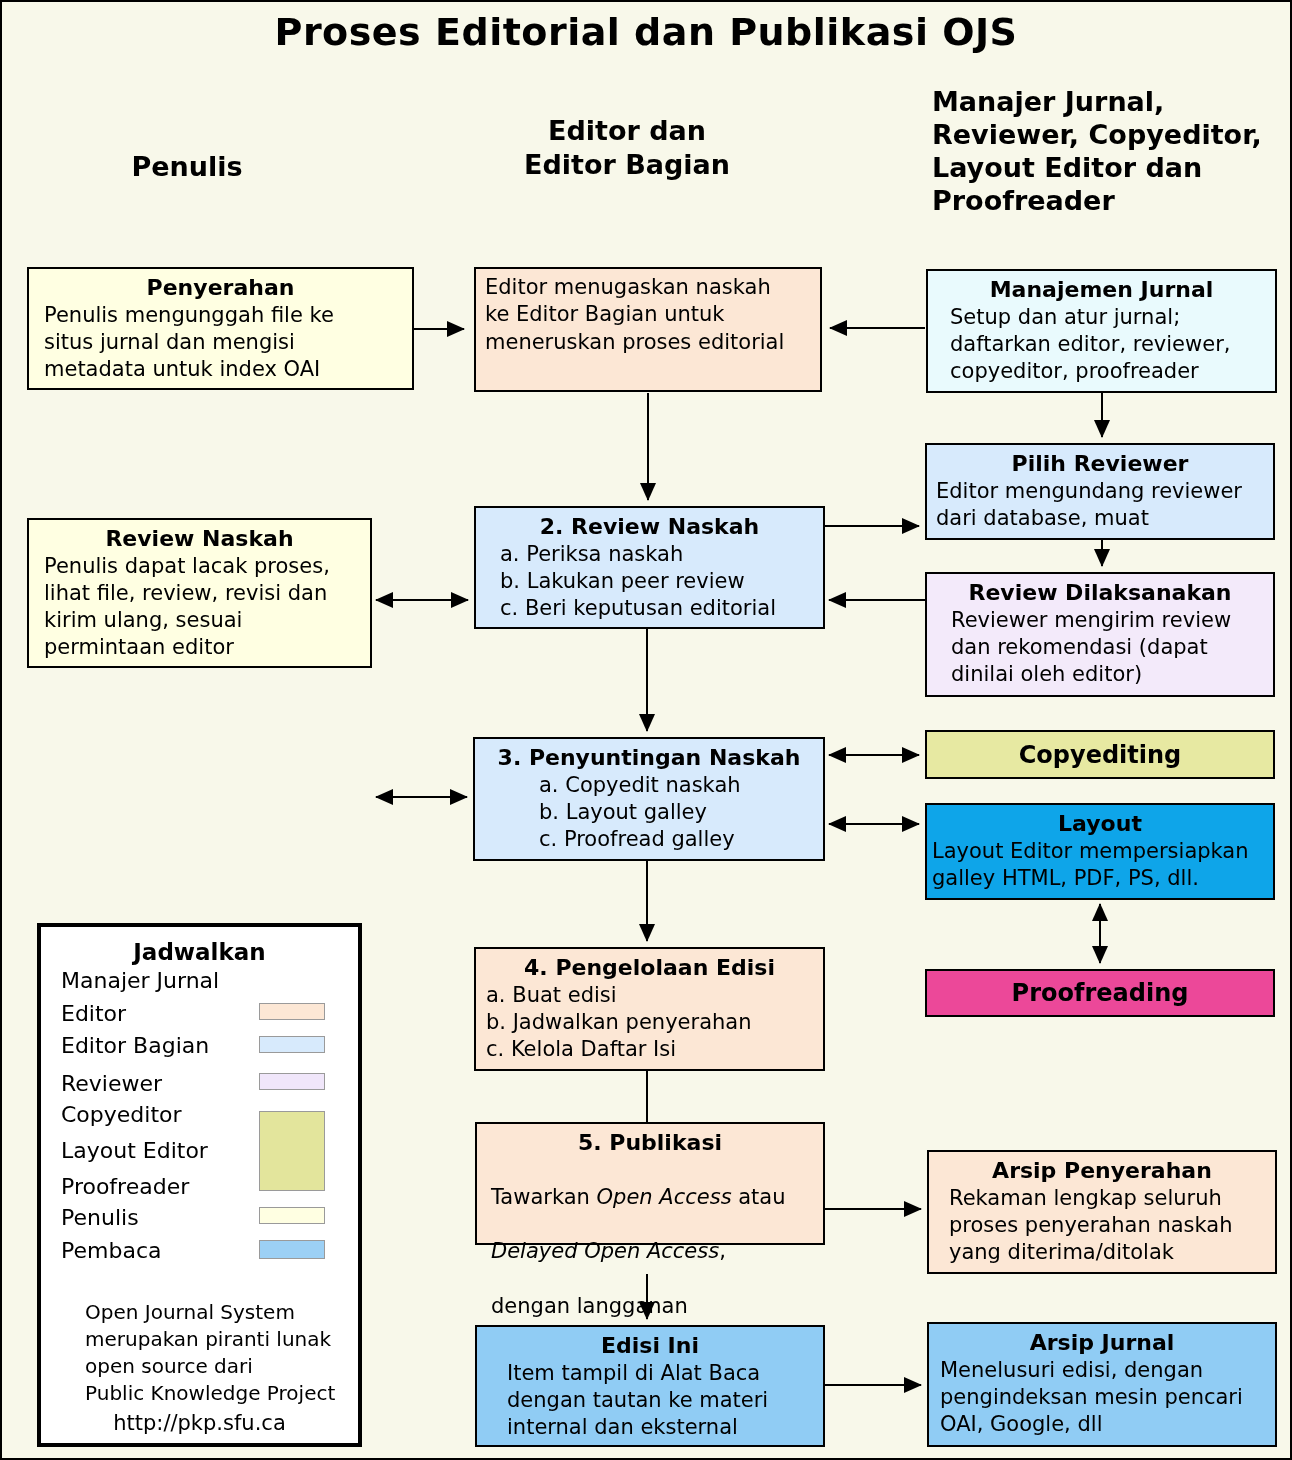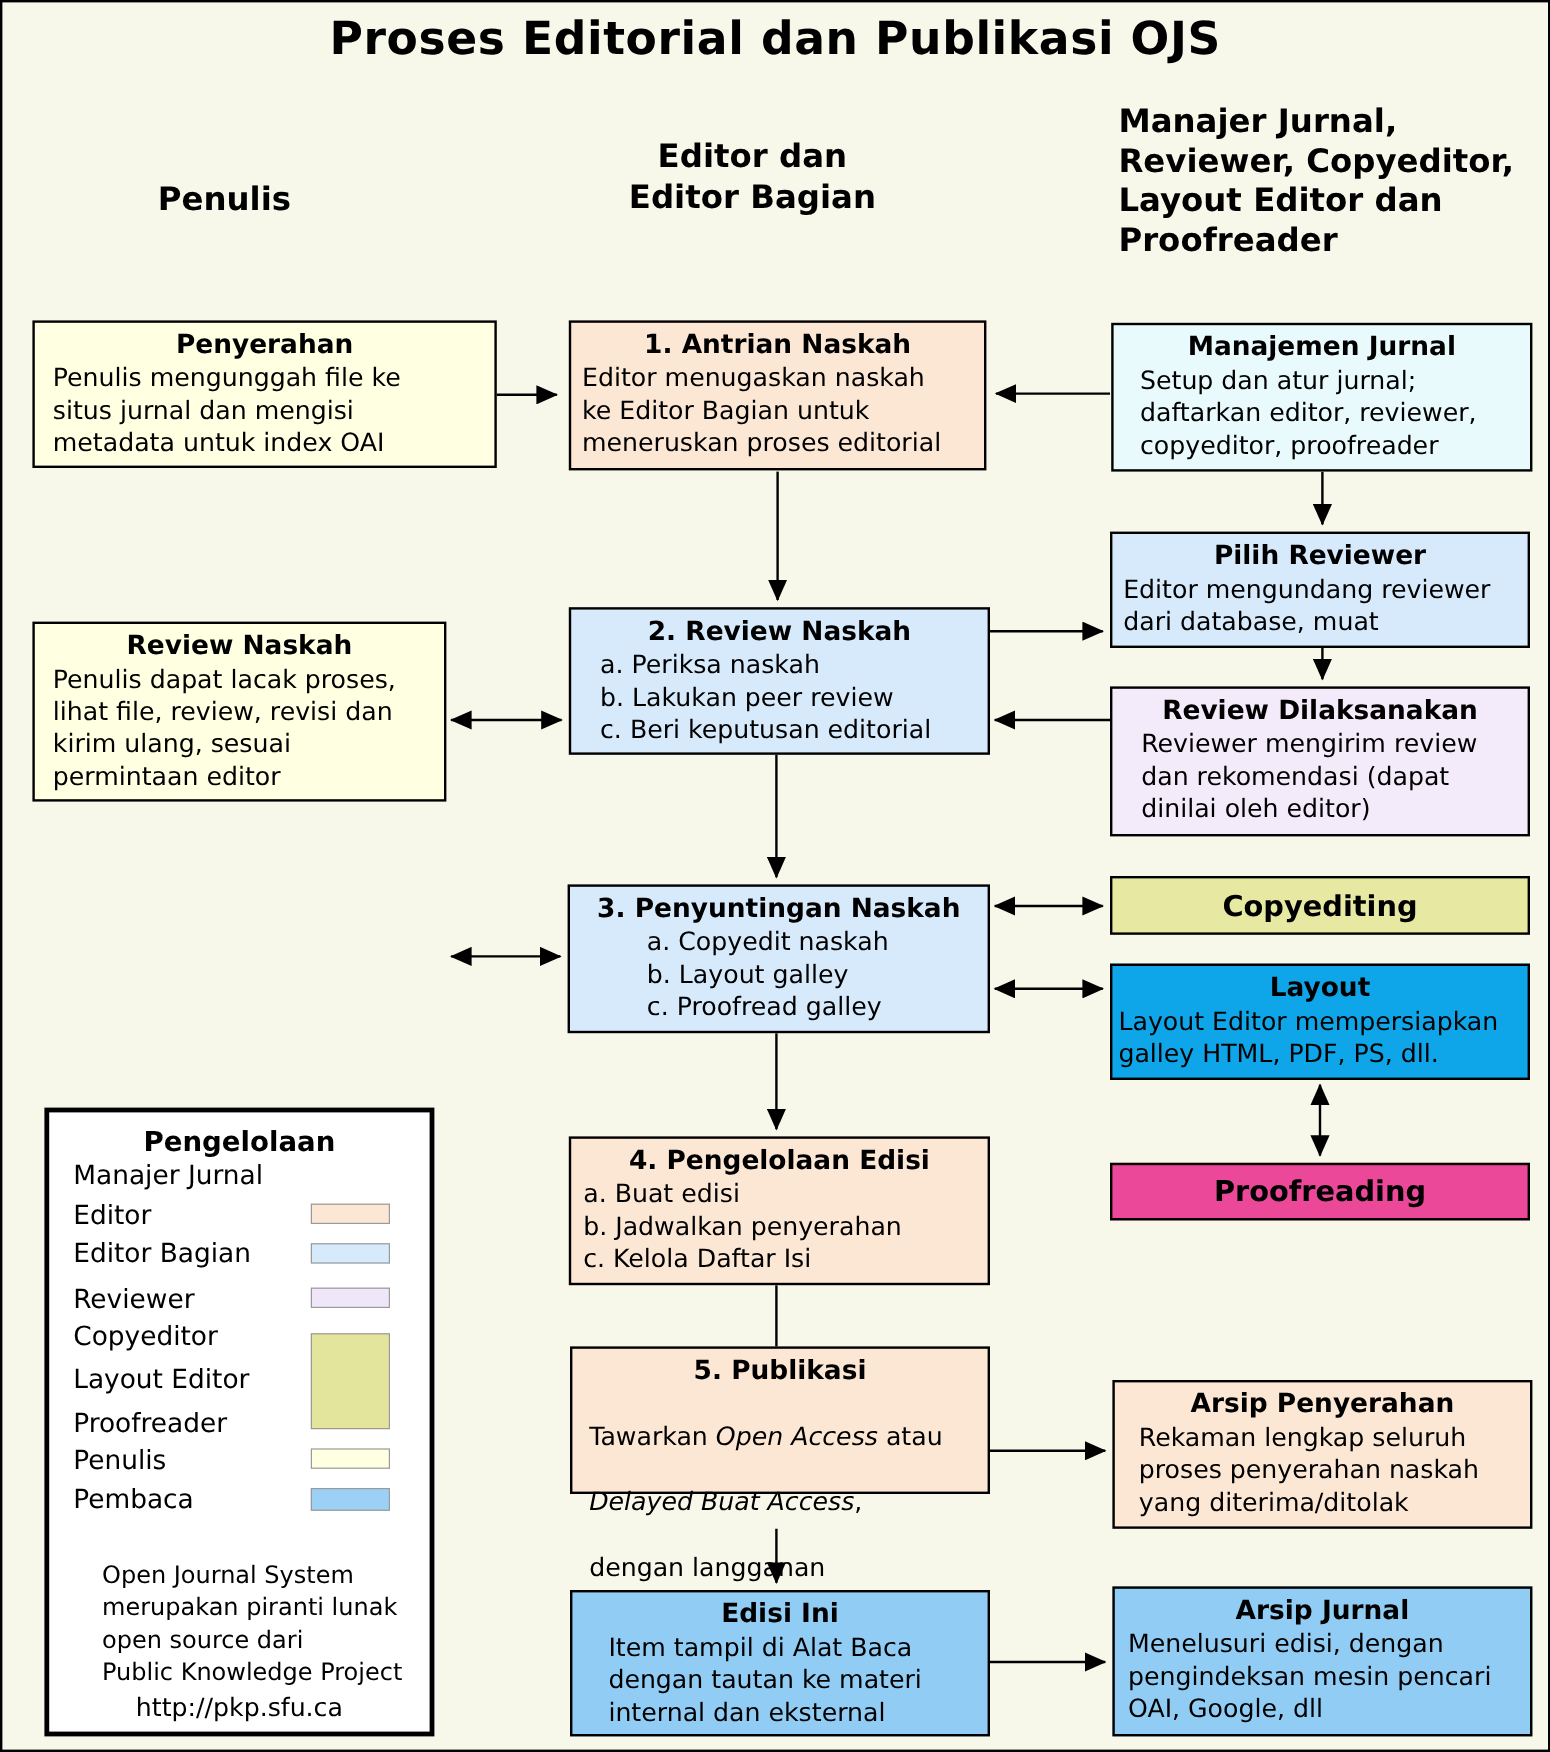--- a/index.html
+++ b/index.html
@@ -131,21 +131,20 @@
 Proofreader</div>
 
   <div class="box" id="b-penyerahan" style="background: rgb(255, 255, 226);">
     <div class="bt">Penyerahan</div>
     <div class="bb">Penulis mengunggah file ke
 situs jurnal dan mengisi
 metadata untuk index OAI</div>
   </div>
 
   <div class="box" id="b-antrian" style="background: rgb(252, 231, 213);">
-    <div class="bt">1. Antrian Naskah</div>
     <div class="bb">Editor menugaskan naskah
 ke Editor Bagian untuk
 meneruskan proses editorial</div>
   </div>
 
   <div class="box" id="b-manajemen" style="background: rgb(233, 250, 253);">
     <div class="bt">Manajemen Jurnal</div>
     <div class="bb">Setup dan atur jurnal;
 daftarkan editor, reviewer,
 copyeditor, proofreader</div>
@@ -205,21 +204,21 @@
     <div class="bt">4. Pengelolaan Edisi</div>
     <div class="bb">a. Buat edisi
 b. Jadwalkan penyerahan
 c. Kelola Daftar Isi</div>
   </div>
 
   <div class="box" id="b-publikasi" style="background: rgb(252, 231, 213);">
     <div class="bt">5. Publikasi</div>
     <div class="bb">
       <div class="line"><span>Tawarkan </span><i>Open Access</i><span> atau</span></div>
-      <div class="line"><i>Delayed Buat Access</i><span>,</span></div>
+      <div class="line"><i>Delayed Open Access</i><span>,</span></div>
       <div class="line">dengan langganan</div>
     </div>
   </div>
 
   <div class="box" id="b-arsippeny" style="background: rgb(252, 231, 213);">
     <div class="bt">Arsip Penyerahan</div>
     <div class="bb">Rekaman lengkap seluruh
 proses penyerahan naskah
 yang diterima/ditolak</div>
   </div>
@@ -232,21 +231,21 @@
   </div>
 
   <div class="box" id="b-arsipjurnal" style="background: rgb(144, 204, 244);">
     <div class="bt">Arsip Jurnal</div>
     <div class="bb">Menelusuri edisi, dengan
 pengindeksan mesin pencari
 OAI, Google, dll</div>
   </div>
 
   <div id="legend">
-    <div class="lg-title">Pengelolaan</div>
+    <div class="lg-title">Jadwalkan</div>
     <div class="lg-label" id="lgl-manajer">Manajer Jurnal</div>
     <div class="lg-label" id="lgl-editor">Editor</div>
     <div class="lg-swatch" id="lgs-editor" style="background: rgb(252, 231, 213);"></div>
     <div class="lg-label" id="lgl-editorbagian">Editor Bagian</div>
     <div class="lg-swatch" id="lgs-editorbagian" style="background: rgb(215, 234, 252);"></div>
     <div class="lg-label" id="lgl-reviewer">Reviewer</div>
     <div class="lg-swatch" id="lgs-reviewer" style="background: rgb(240, 230, 250);"></div>
     <div class="lg-label" id="lgl-copyeditor">Copyeditor</div>
     <div class="lg-label" id="lgl-layouteditor">Layout Editor</div>
     <div class="lg-label" id="lgl-proofreader">Proofreader</div>

